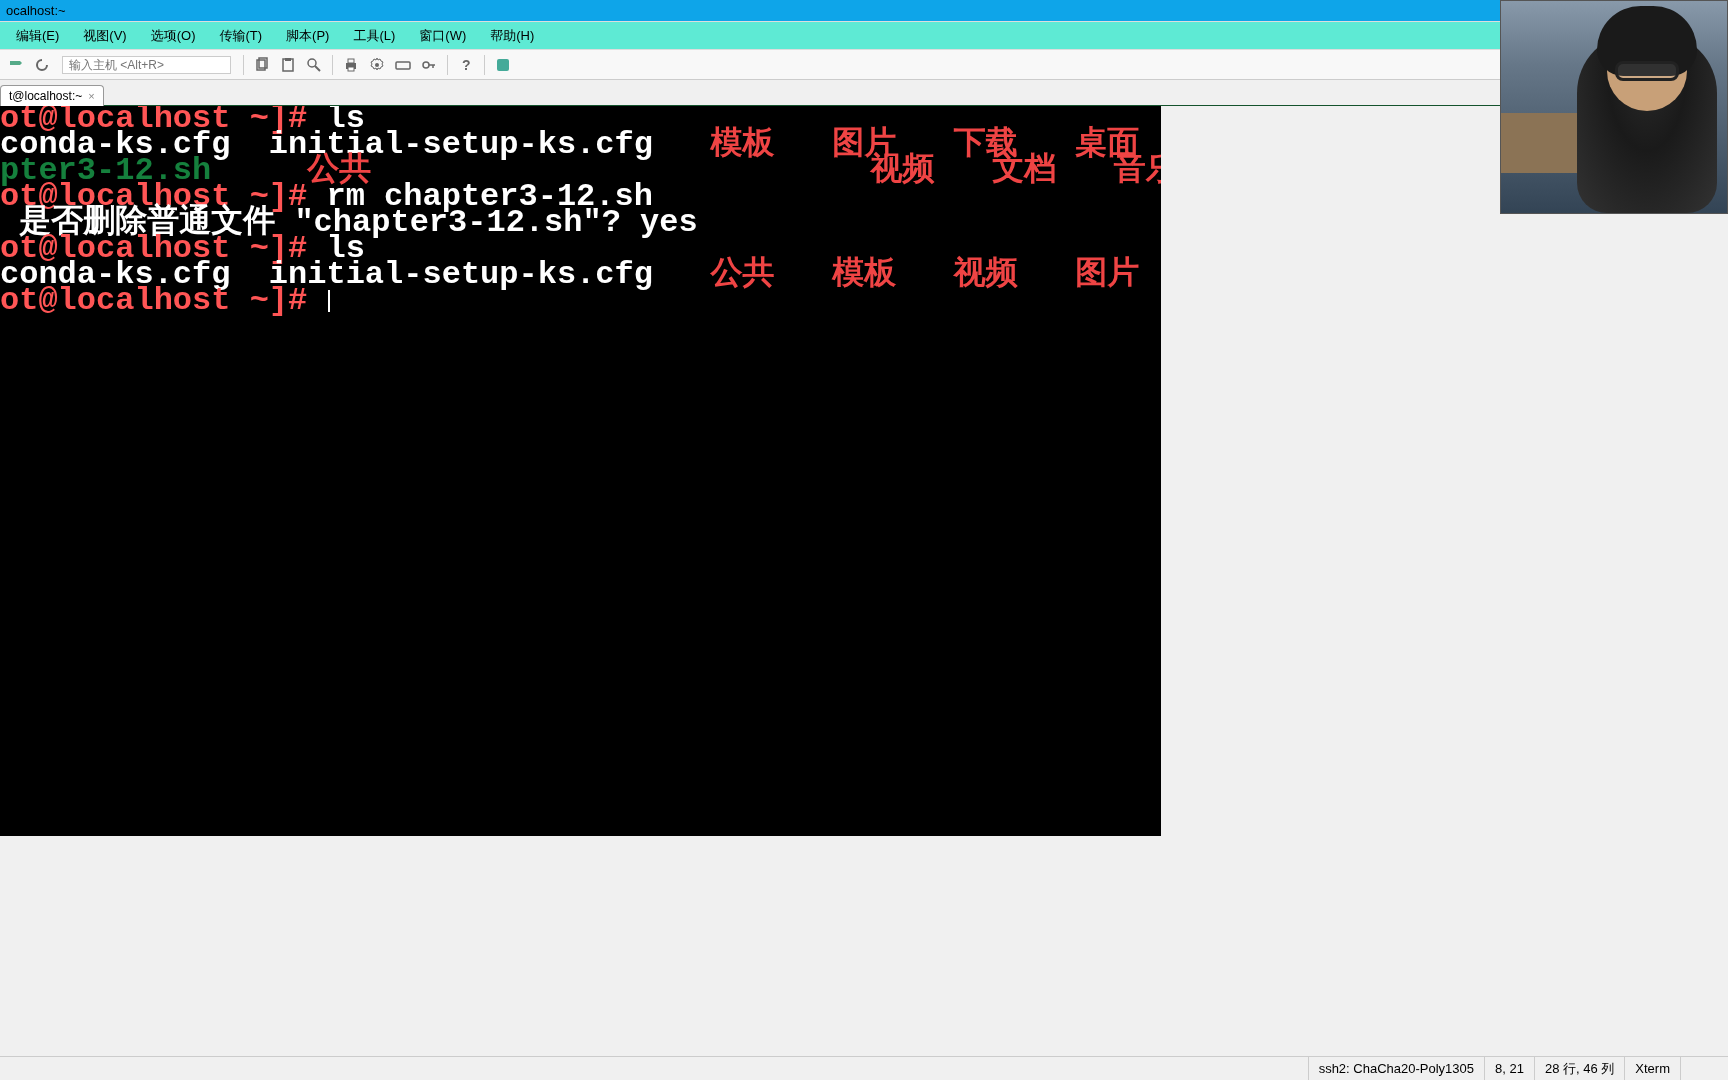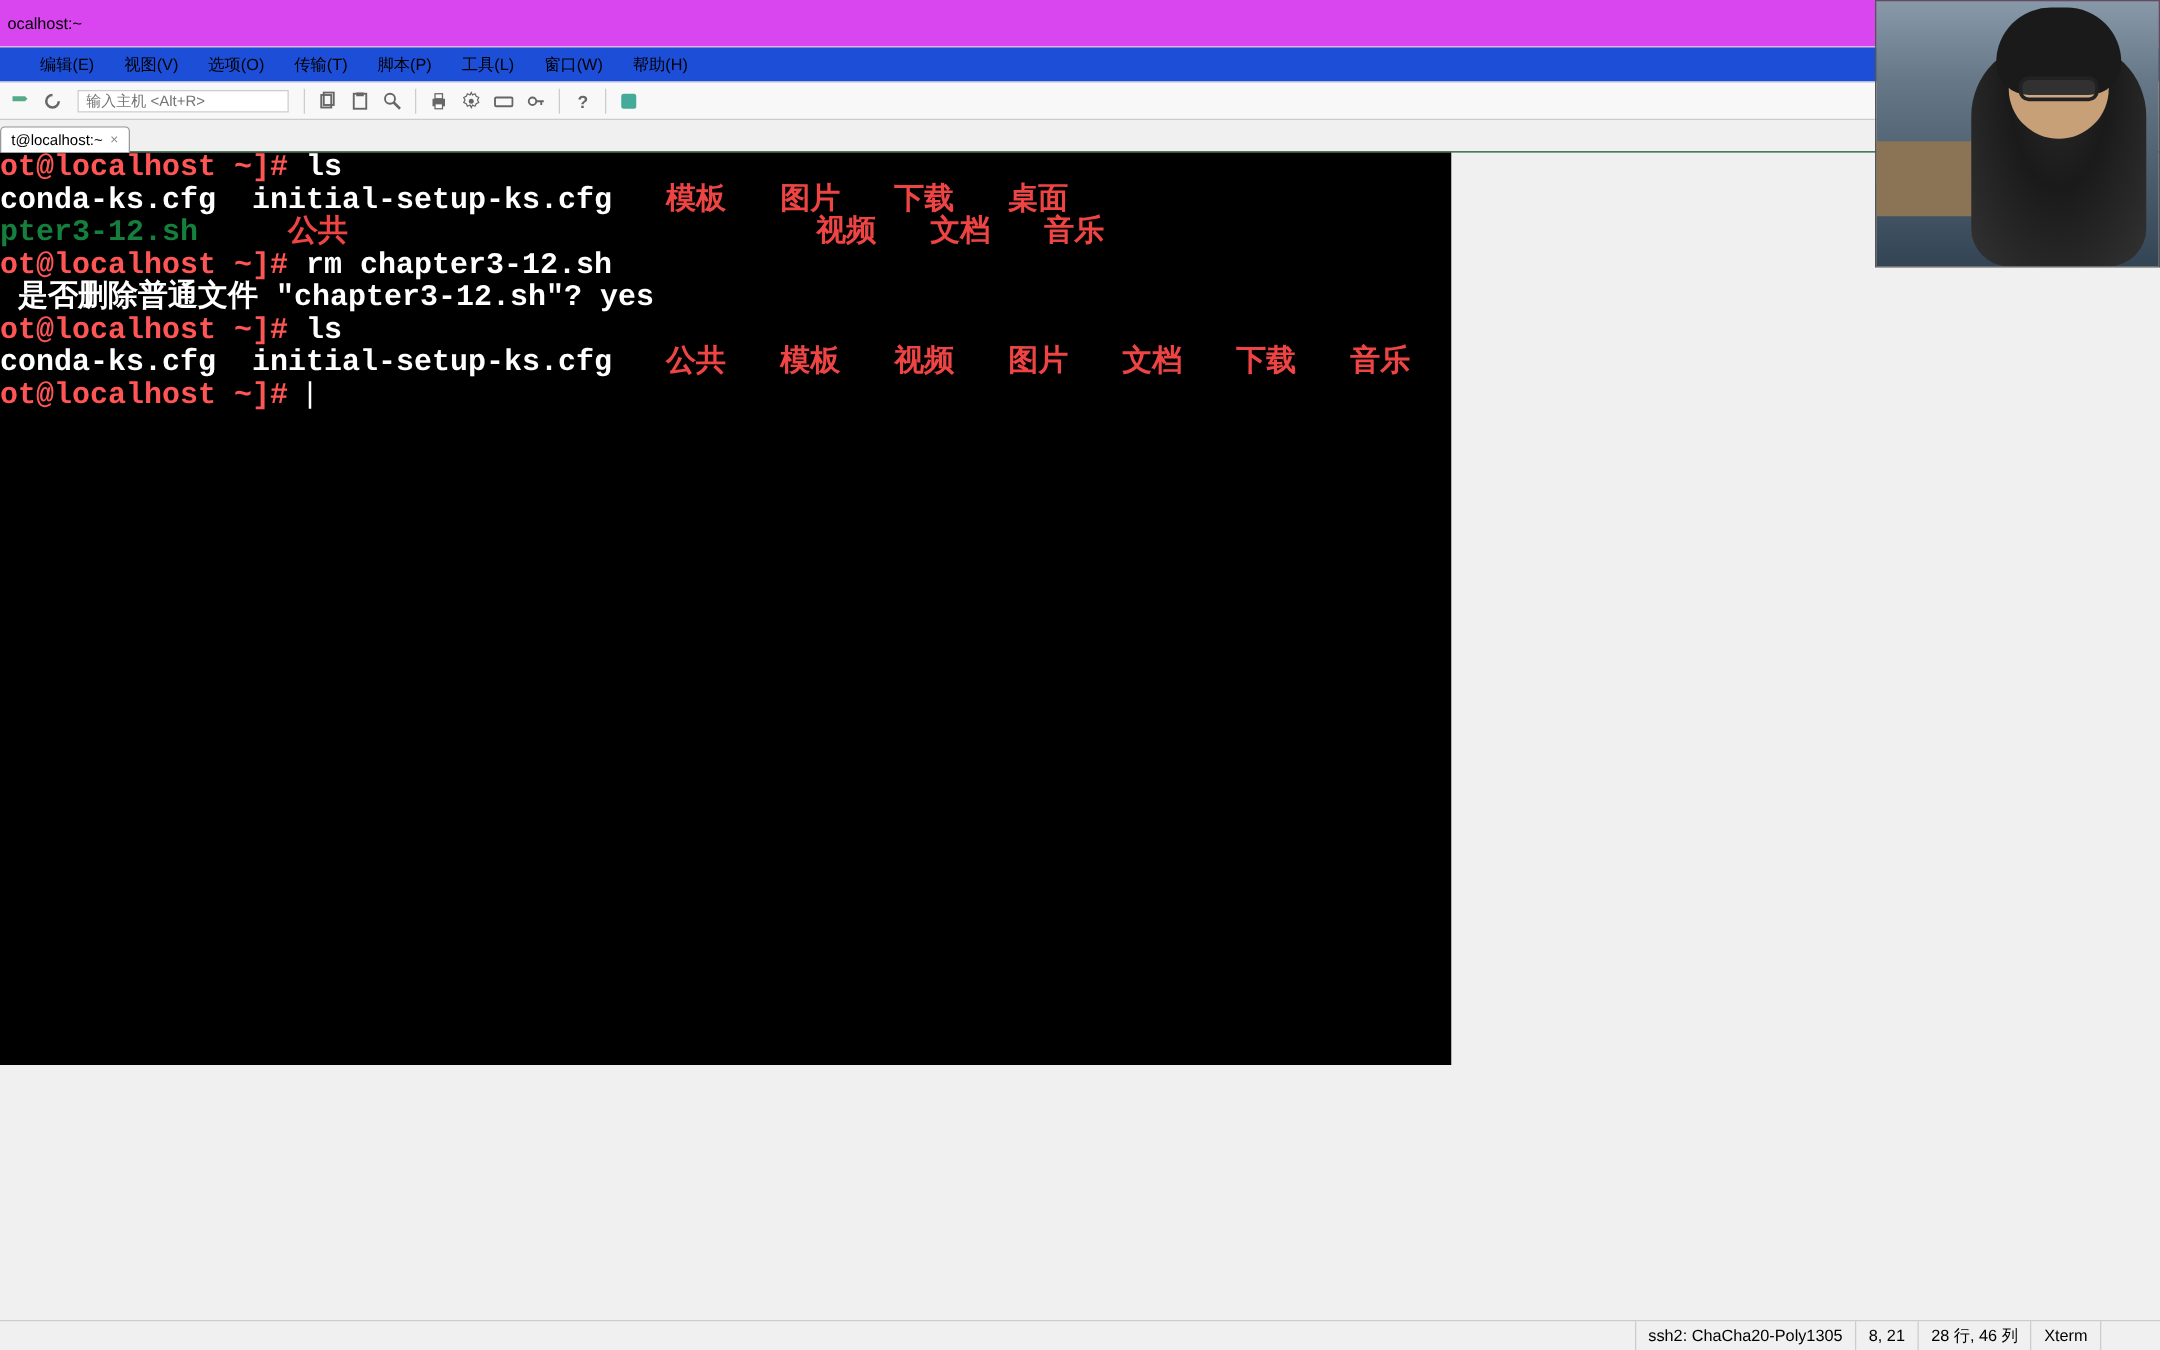--- a/index.html
+++ b/index.html
@@ -6,35 +6,35 @@
 body {
   font-family: "Segoe UI", Tahoma, sans-serif;
   font-size: 13px;
   background: #f0f0f0;
   width: 1728px;
   height: 1080px;
   overflow: hidden;
   position: relative;
 }
 .titlebar {
-  height: 38px;
-  background: #d946ef;
+  height: 22px;
+  background: #0ea5e9;
   border-bottom: 1px solid #ddd;
   display: flex;
   align-items: center;
   padding: 0 6px;
   font-size: 13px;
 }
 .menubar {
   height: 28px;
-  background: #1d4ed8;
+  background: #5eead4;
   border-bottom: 1px solid #ddd;
   display: flex;
   align-items: center;
-  padding: 0 20px;
+  padding: 0 4px;
   text-align: center;
 }
 .menu-item {
   padding: 4px 12px;
   cursor: default;
 }
 .toolbar {
   height: 30px;
   background: #f8f8f8;
   border-bottom: 1px solid #ccc;
@@ -93,21 +93,21 @@
 .tab-close {
   font-size: 11px;
   color: #888;
   cursor: default;
 }
 .terminal {
   background: #000;
   width: 1161px;
   height: 730px;
   font-family: "Consolas", "Courier New", monospace;
-  font-size: 24px;
+  font-size: 32px;
   line-height: 26px;
   font-weight: bold;
   white-space: pre;
   overflow: hidden;
   padding: 0;
 }
 .t-red { color: #ff5555; }
 .t-white { color: #ffffff; }
 .t-blue { color: #ef4444; }
 .t-teal { color: #15803d; }

